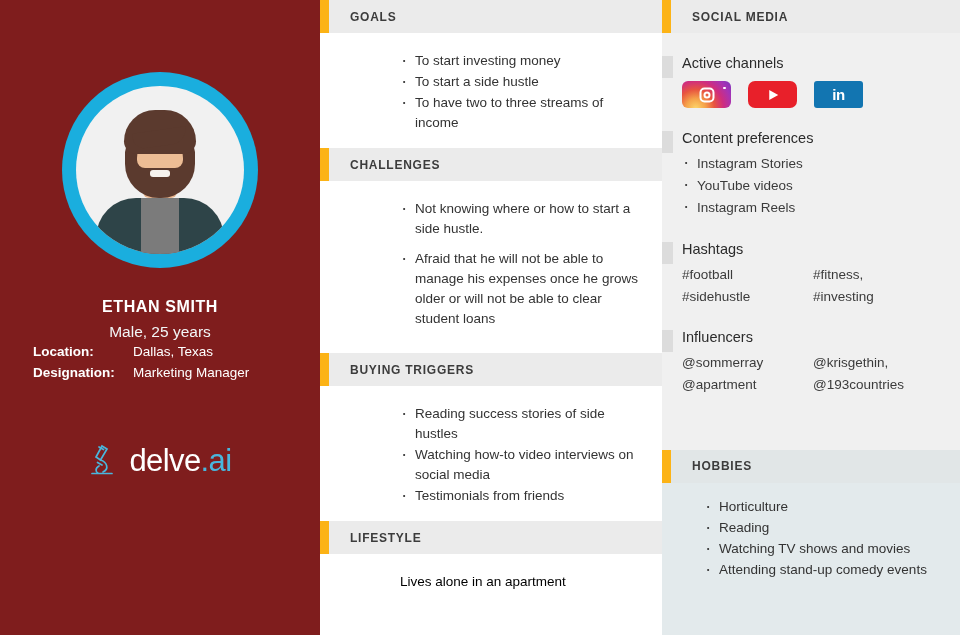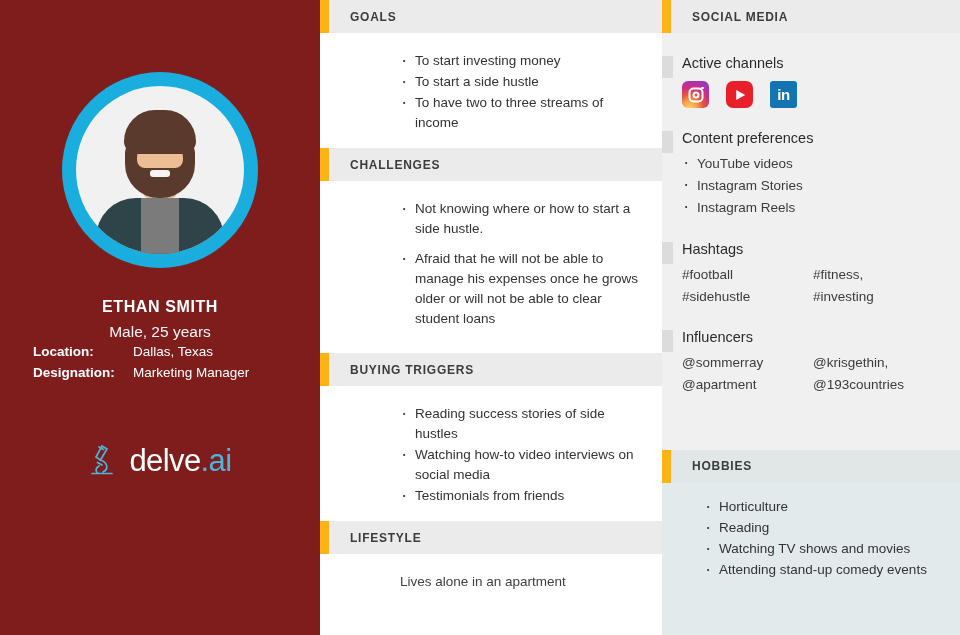--- a/index.html
+++ b/index.html
@@ -181,21 +181,21 @@
     margin-bottom: 1px;
   }
   ul.bullets li::before {
     content: "\00b7";
     position: absolute; left: 1px; top: -1px;
     font-size: 19px; line-height: 20px;
     color: #444;
   }
   ul.bullets.spaced li { margin-bottom: 10px; }
   .plain-line {
-    font-size: 13.5px; line-height: 20px; color: #404040;
+    font-size: 13.5px; line-height: 20px; color: #000000;
   }
 
   
   .sub {
     position: relative;
     padding: 0 16px 0 20px;
     margin-top: 22px;
   }
   .sub .tab {
     position: absolute; left: 0; top: 1px;
@@ -210,21 +210,21 @@
   .sub ul.bullets li { font-size: 13.5px; line-height: 21px; color: #3b3b3b; }
   .two-col {
     display: flex;
     font-size: 13.5px;
     line-height: 21.5px;
     color: #3b3b3b;
   }
   .two-col .c { flex: 0 0 50%; }
 
   .chan-row { display: flex; gap: 17px; margin-top: 10px; }
-  .ic { width: 27px; height: 27px; border-radius: 6px; position: relative; }
+  .ic { width: 49px; height: 27px; border-radius: 6px; position: relative; }
   .ic-ig {
     background:
       radial-gradient(circle at 28% 102%, #fdd76a 0%, #f5a24a 22%, #e8553f 42%, #cf2d7f 62%, #a633b5 82%, #7a37bd 100%);
   }
   .ic-ig .ring {
     position: absolute; left: 50%; top: 50%;
     transform: translate(-50%,-50%);
     width: 15px; height: 15px;
     border: 2.4px solid #ffffff;
     border-radius: 5px;
@@ -384,22 +384,22 @@
         <div class="ic ic-li">
           <div class="txt">in</div>
         </div>
       </div>
     </div>
 
     <div class="sub">
       <div class="tab"></div>
       <div class="sub-title">Content preferences</div>
       <ul class="bullets">
+        <li>Instagram Stories</li>
         <li>YouTube videos</li>
-        <li>Instagram Stories</li>
         <li>Instagram Reels</li>
       </ul>
     </div>
 
     <div class="sub">
       <div class="tab"></div>
       <div class="sub-title">Hashtags</div>
       <div class="two-col">
         <div class="c">
           <div>#football</div>

